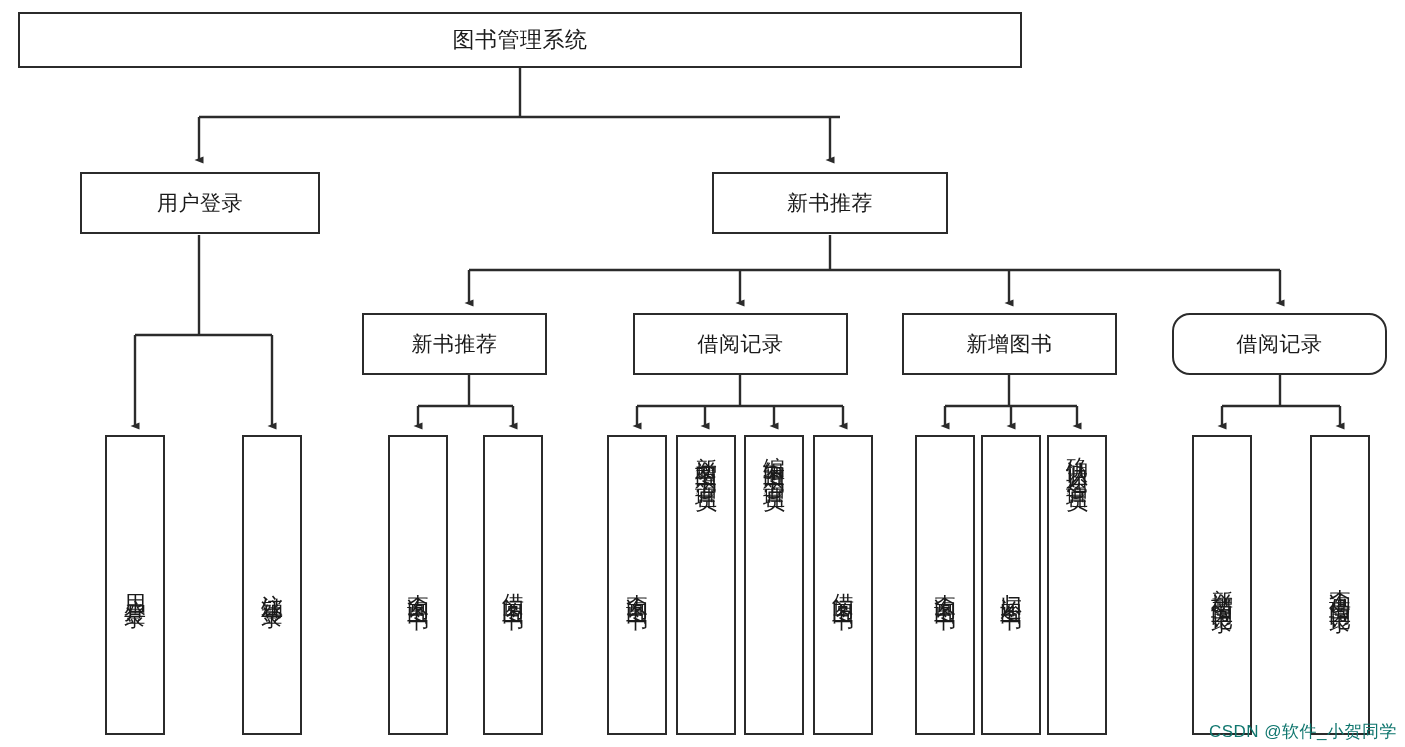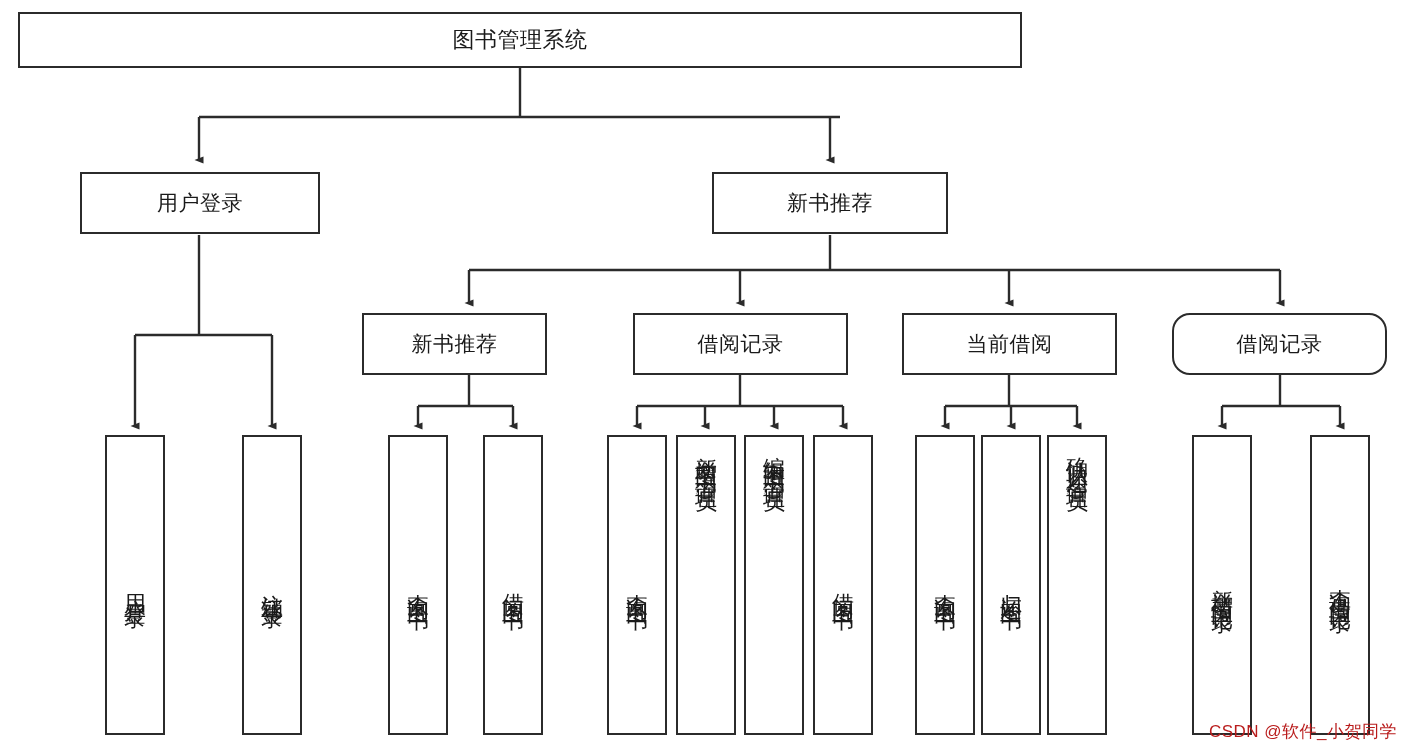--- a/index.html
+++ b/index.html
@@ -64,21 +64,21 @@
   }
   .node-box.vertical.center .node-label {
     margin-top: auto;
     margin-bottom: auto;
   }
   .watermark {
     position: absolute;
     right: 8px;
     bottom: 4px;
     font-size: 17px;
-    color: #b91c1c;
+    color: #0f766e;
     letter-spacing: 0.5px;
     white-space: nowrap;
     pointer-events: none;
   }
 </style>
 </head>
 <body>
 
 <div id="diagram-root">
 
@@ -143,21 +143,21 @@
     <span class="node-label">新书推荐</span>
   </div>
 
   <div class="node-box horizontal" style="left:362px; top:313px; width:185px; height:62px;">
     <span class="node-label">新书推荐</span>
   </div>
   <div class="node-box horizontal" style="left:633px; top:313px; width:215px; height:62px;">
     <span class="node-label">借阅记录</span>
   </div>
   <div class="node-box horizontal" style="left:902px; top:313px; width:215px; height:62px;">
-    <span class="node-label">当前借阅</span>
+    <span class="node-label">新增图书</span>
   </div>
   <div class="node-box horizontal" style="left:1172px; top:313px; width:215px; height:62px;border-radius:18px;">
     <span class="node-label">借阅记录</span>
   </div>
 
   <div class="node-box vertical center" style="left:105px; top:435px; width:60px; height:300px;">
     <span class="node-label">用户登录</span>
   </div>
   <div class="node-box vertical center" style="left:242px; top:435px; width:60px; height:300px;">
     <span class="node-label">注销登录</span>

